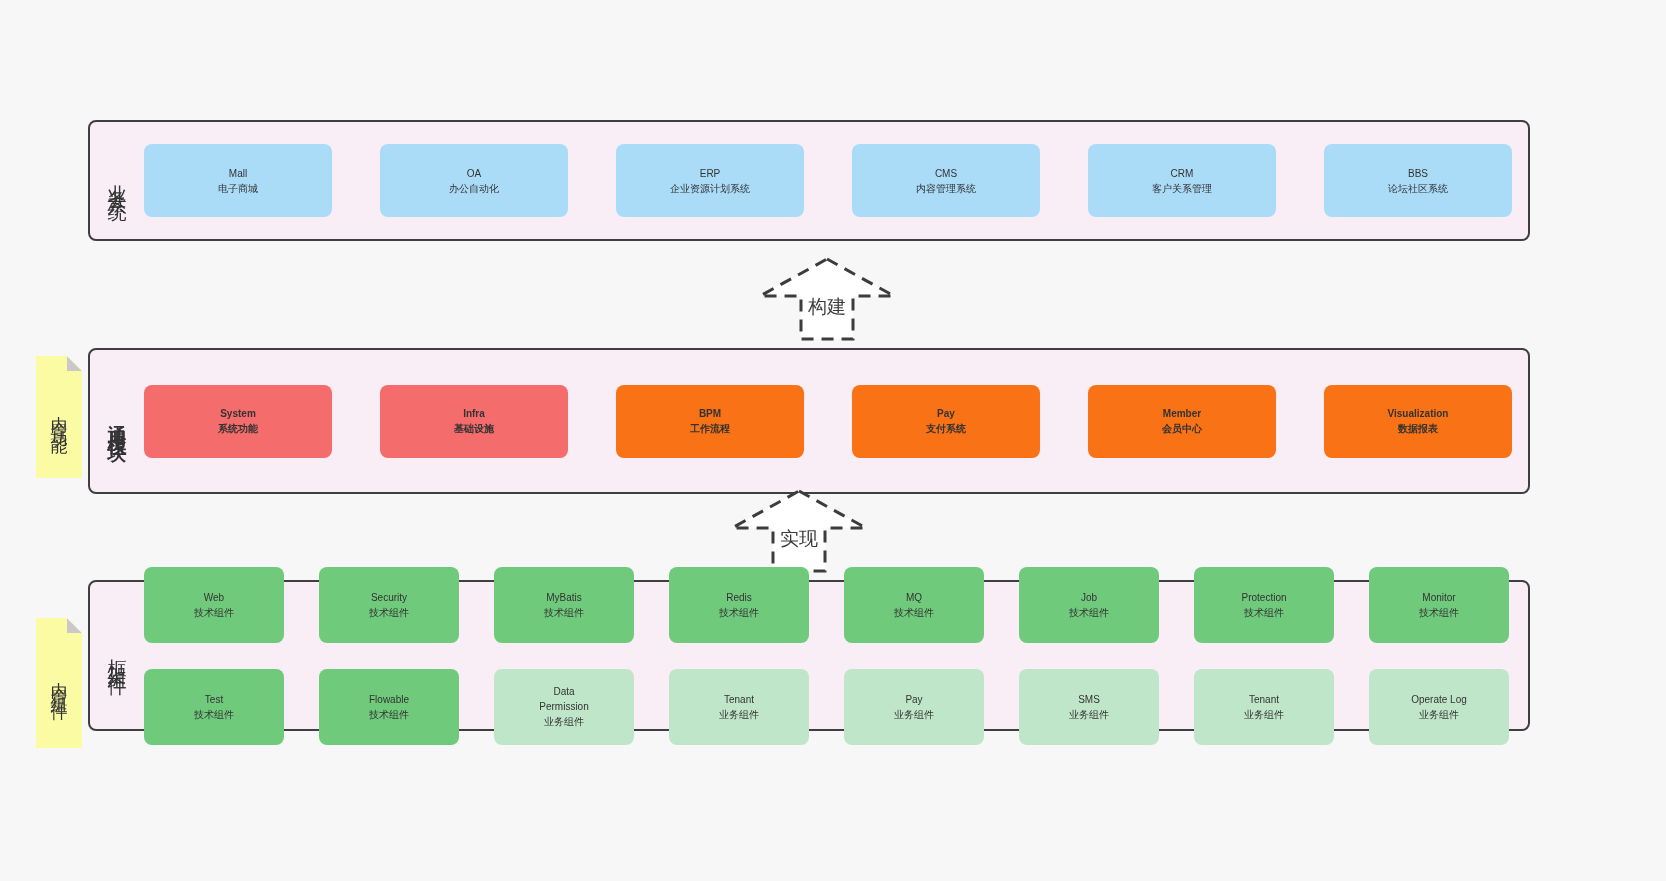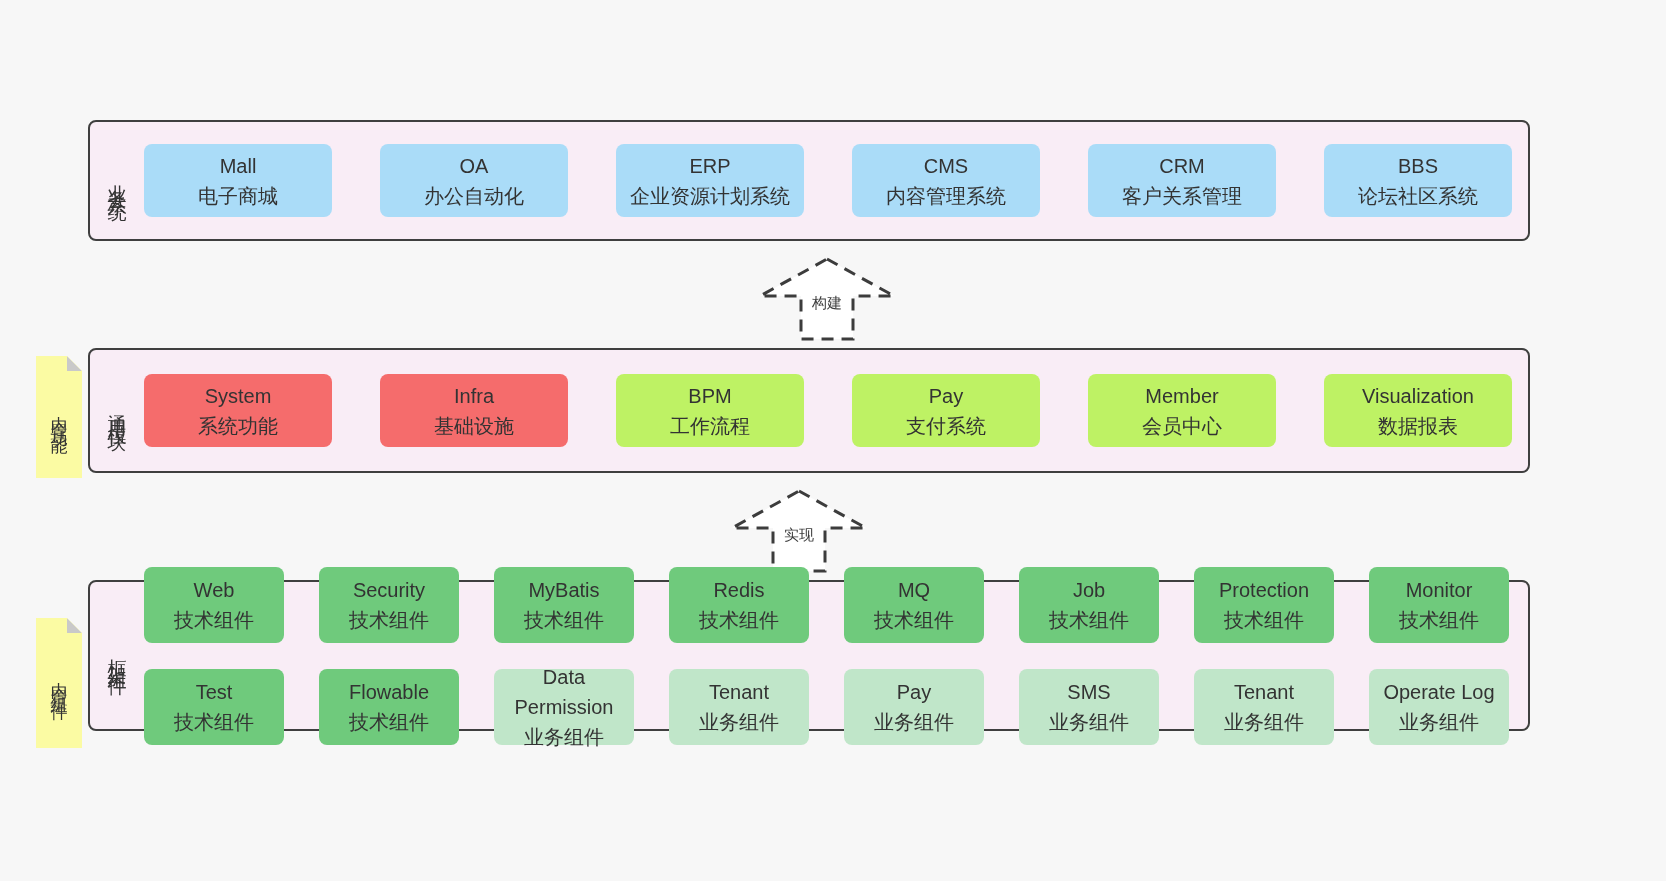--- a/index.html
+++ b/index.html
@@ -11,58 +11,58 @@
   }
   .panel{
     position:absolute;
     background:#f9edf6;
     border:2px solid #3f3f3f;
     border-radius:8px;
     display:flex;
     box-sizing:border-box;
   }
   .panel-1{left:88px;top:120px;width:1442px;height:121px;}
-  .panel-2{left:88px;top:348px;width:1442px;height:125px;}
+  .panel-2{left:88px;top:348px;width:1442px;height:146px;font-weight:bold;}
   .panel-3{left:88px;top:580px;width:1442px;height:151px;}
 
   .vlabel{
     flex:0 0 54px;
     display:flex;align-items:center;justify-content:center;
     writing-mode:vertical-rl;text-orientation:upright;
     font-size:19px;letter-spacing:6px;color:#333;
   }
   .rows{
     flex:1;display:flex;flex-direction:column;justify-content:center;
     gap:26px;padding-right:12px;
   }
   .box-row{display:flex;}
   .panel-1 .box-row,.panel-2 .box-row{gap:48px;}
   .panel-3 .box-row{gap:35px;}
   .box{
     border-radius:8px;
     display:flex;flex-direction:column;align-items:center;justify-content:center;
-    text-align:center;font-size:20px;line-height:1.5;color:#333;
+    text-align:center;font-size:10px;line-height:1.5;color:#333;
     box-sizing:border-box;padding:2px 6px;
   }
   .panel-1 .box,.panel-2 .box{width:188px;height:73px;}
   .panel-3 .box{width:140px;height:76px;}
   .box-title{white-space:pre-line;}
   .blue{background:#aadcf8;}
   .red{background:#f56c6c;}
-  .pink{background:#bef264;padding-left:6px;}
+  .pink{background:#f97316;padding-left:6px;}
   .green{background:#6fca7c;}
   .light_green{background:#c0e6c9;}
 
   .arrow{position:absolute;width:140px;height:86px;}
   .arrow-1{left:757px;top:256px;}
   .arrow-2{left:729px;top:488px;}
   .arrow svg{position:absolute;left:0;top:0;}
   .arrow-label{
     position:absolute;left:50%;top:38px;transform:translateX(-50%);
-    background:#ffffff;padding:0 3px;font-size:15px;color:#3c3c3c;
+    background:#ffffff;padding:0 3px;font-size:19px;color:#3c3c3c;
     white-space:nowrap;
   }
 
   .tag{
     position:absolute;width:46px;background:#fbfba3;
     clip-path:polygon(0 0,calc(100% - 15px) 0,100% 15px,100% 100%,0 100%);
     display:flex;align-items:center;justify-content:center;
   }
   .tag-1{left:36px;top:356px;height:122px;}
   .tag-2{left:36px;top:618px;height:130px;}

